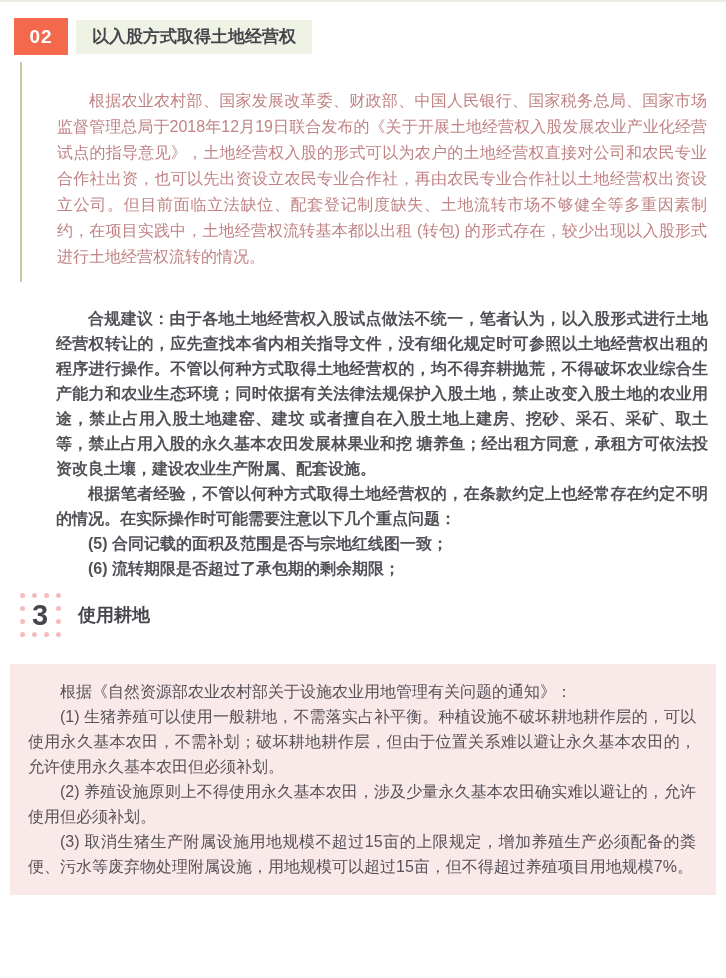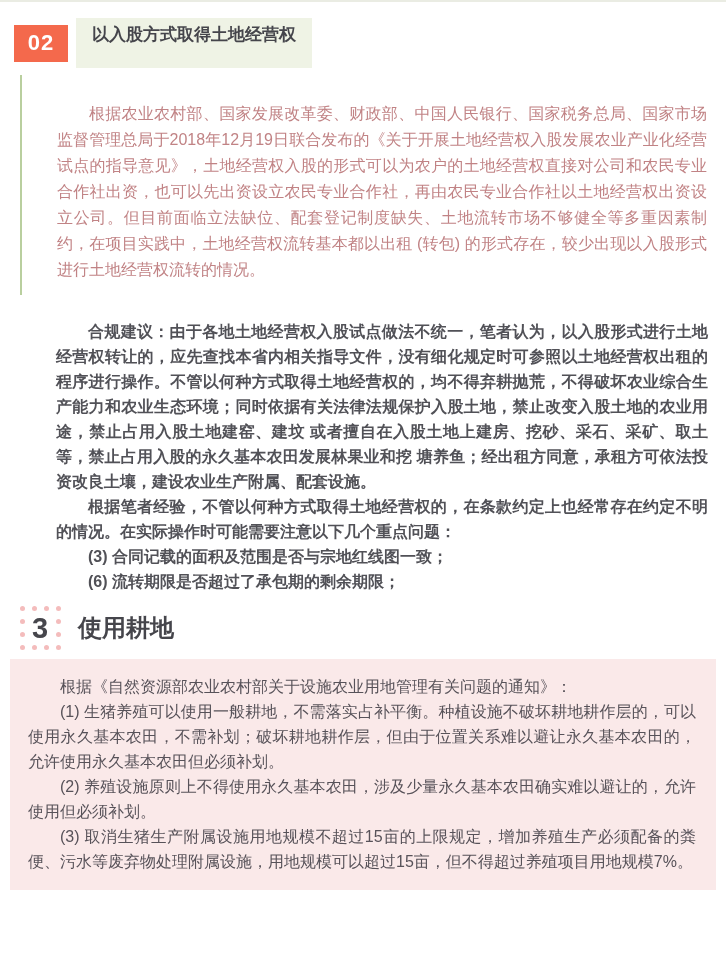--- a/index.html
+++ b/index.html
@@ -25,29 +25,29 @@
     display: flex;
     align-items: center;
     margin: 16px 0 0 14px;
   }
   .badge {
     width: 54px;
     height: 37px;
     background: var(--accent-red, #f4694c);
     color: #ffffff;
     font-weight: bold;
-    font-size: 22px;
+    font-size: 19px;
     display: flex;
     align-items: center;
     justify-content: center;
     letter-spacing: 1px;
   }
   .title-box {
     margin-left: 8px;
-    height: 50px;
+    height: 34px;
     line-height: 34px;
     background: var(--title-bg, #eff3e5);
     color: var(--heading-text, #48484c);
     font-weight: bold;
     font-size: 17px;
     padding: 0 16px;
   }
   
   .quote-wrap {
     position: relative;
@@ -113,27 +113,27 @@
   .dot-grid i:nth-child(10), .dot-grid i:nth-child(11) { visibility: hidden; }
   .num3 {
     position: relative;
     z-index: 1;
     font-size: 29px;
     font-weight: bold;
     color: var(--marker-number, #46464c);
   }
   .section3-title {
     margin-left: 16px;
-    font-size: 24px;
+    font-size: 18px;
     font-weight: bold;
     color: var(--heading-text, #3f3f45);
   }
   
   .pink-box {
-    margin: 7px 10px 0 10px;
+    margin: 25px 10px 0 10px;
     background: var(--notice-bg, #fae9e9);
     padding: 15px 20px 16px 18px;
     color: var(--notice-text, #575259);
     line-height: 25px;
     text-align: justify;
   }
   .pink-box p { text-indent: 2em; }
 </style>
 </head>
 <body>
@@ -148,21 +148,21 @@
   </div>
 
   <div class="quote-wrap">
     <div class="green-line"></div>
     <p class="quote-text">根据农业农村部、国家发展改革委、财政部、中国人民银行、国家税务总局、国家市场监督管理总局于2018年12月19日联合发布的《关于开展土地经营权入股发展农业产业化经营试点的指导意见》，土地经营权入股的形式可以为农户的土地经营权直接对公司和农民专业合作社出资，也可以先出资设立农民专业合作社，再由农民专业合作社以土地经营权出资设立公司。但目前面临立法缺位、配套登记制度缺失、土地流转市场不够健全等多重因素制约，在项目实践中，土地经营权流转基本都以出租 (转包) 的形式存在，较少出现以入股形式进行土地经营权流转的情况。</p>
   </div>
 
   <div class="body-section">
     <p>合规建议：由于各地土地经营权入股试点做法不统一，笔者认为，以入股形式进行土地经营权转让的，应先查找本省内相关指导文件，没有细化规定时可参照以土地经营权出租的程序进行操作。不管以何种方式取得土地经营权的，均不得弃耕抛荒，不得破坏农业综合生产能力和农业生态环境；同时依据有关法律法规保护入股土地，禁止改变入股土地的农业用途，禁止占用入股土地建窑、建坟 或者擅自在入股土地上建房、挖砂、采石、采矿、取土等，禁止占用入股的永久基本农田发展林果业和挖 塘养鱼；经出租方同意，承租方可依法投资改良土壤，建设农业生产附属、配套设施。</p>
     <p>根据笔者经验，不管以何种方式取得土地经营权的，在条款约定上也经常存在约定不明的情况。在实际操作时可能需要注意以下几个重点问题：</p>
-    <p>(3) 合同记载的面积及范围是否与宗地红线图一致；</p>
+    <p>(5) 合同记载的面积及范围是否与宗地红线图一致；</p>
     <p>(6) 流转期限是否超过了承包期的剩余期限；</p>
   </div>
 
   <div class="section3-header">
     <div class="dot-marker">
       <div class="dot-grid">
         <i></i>
           <i></i>
           <i></i>
           <i></i>

